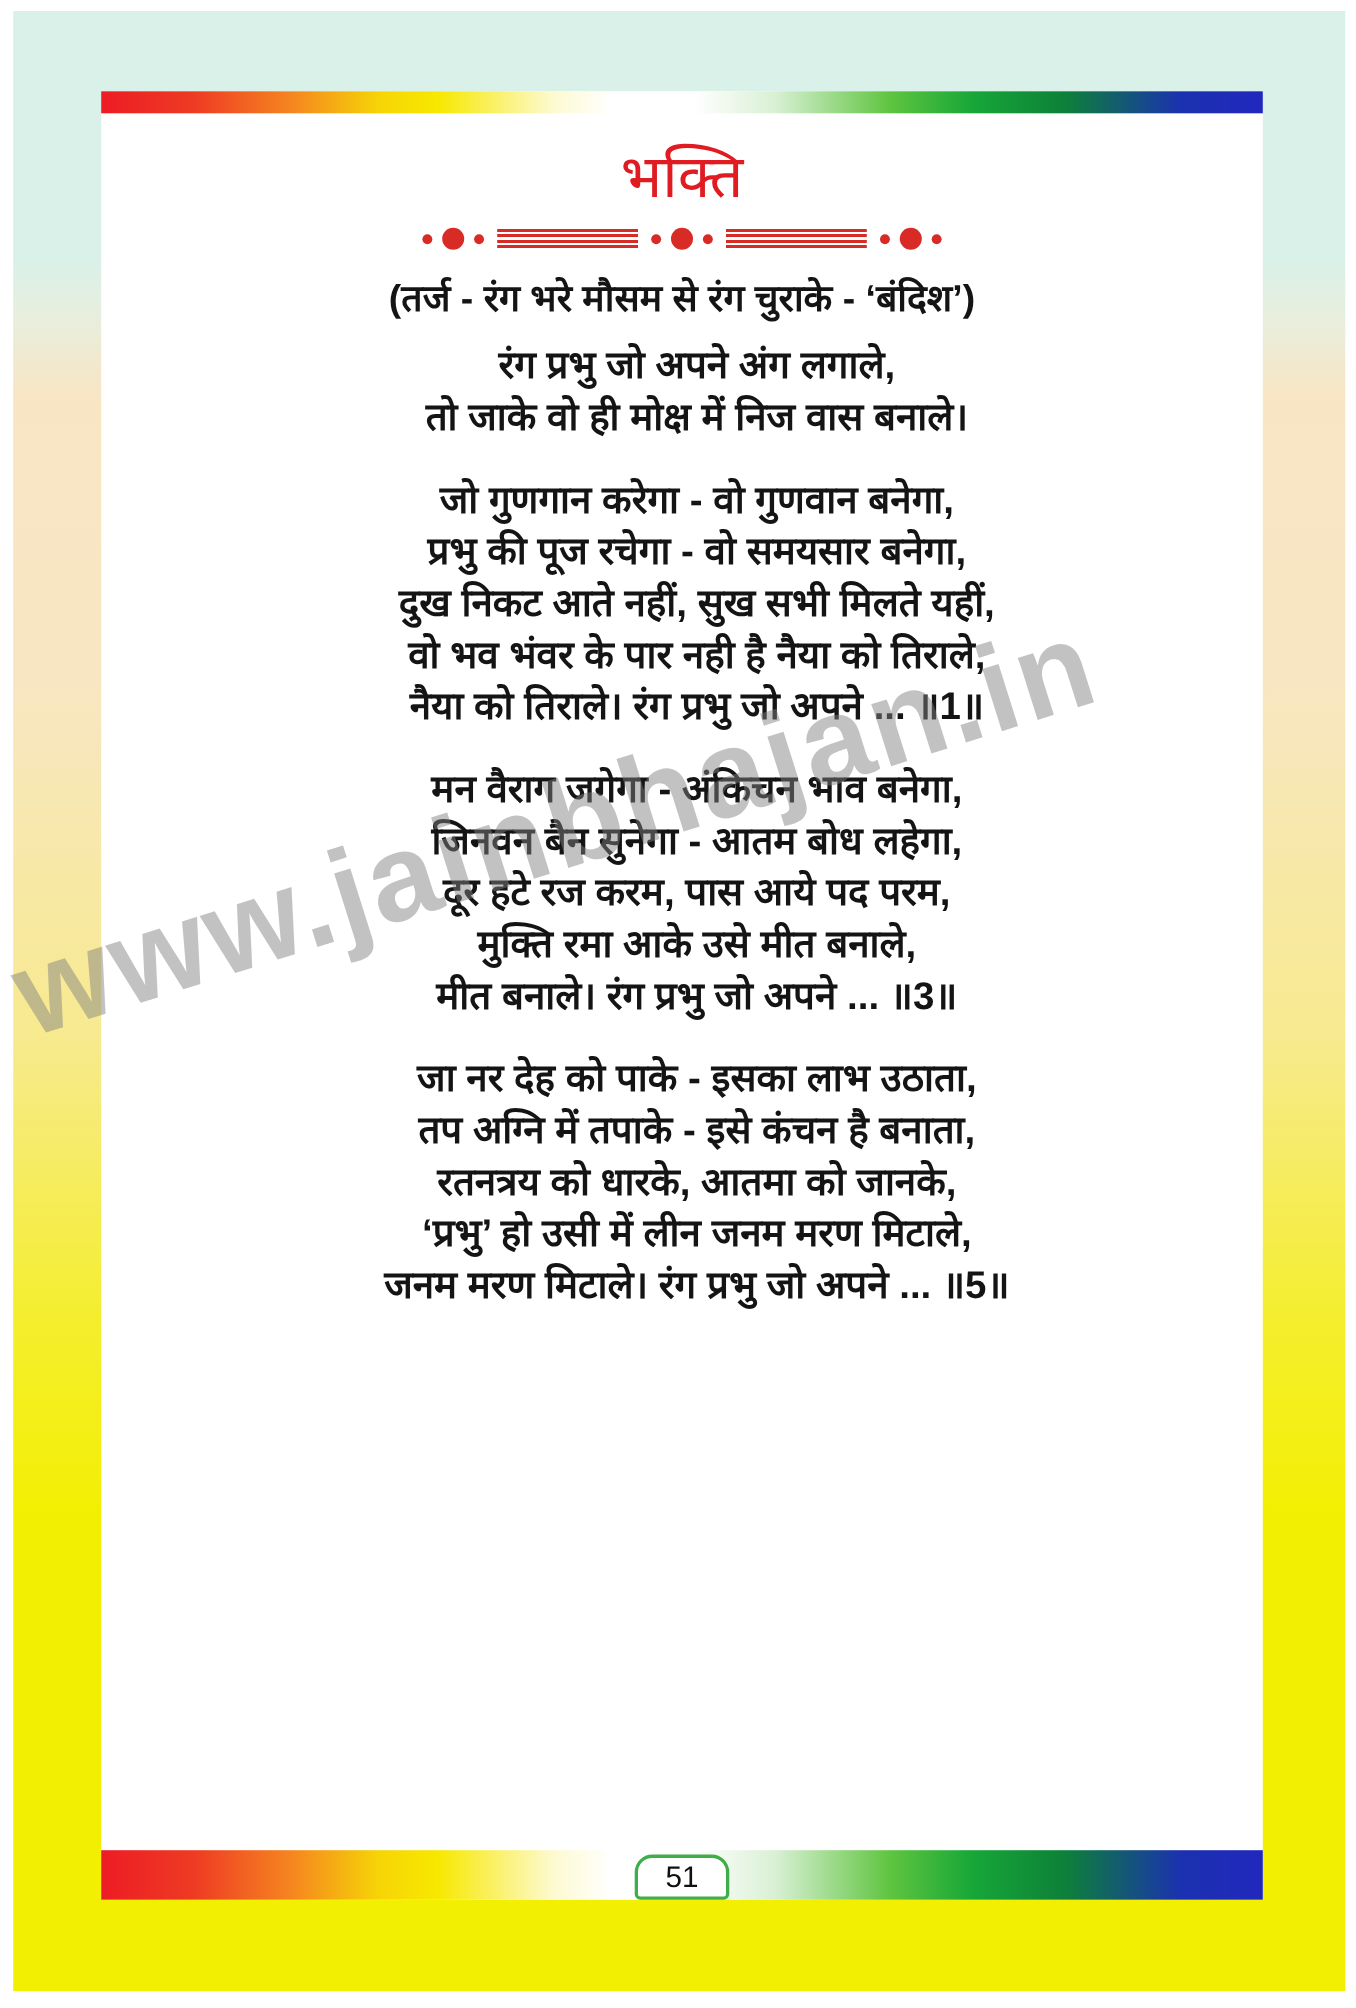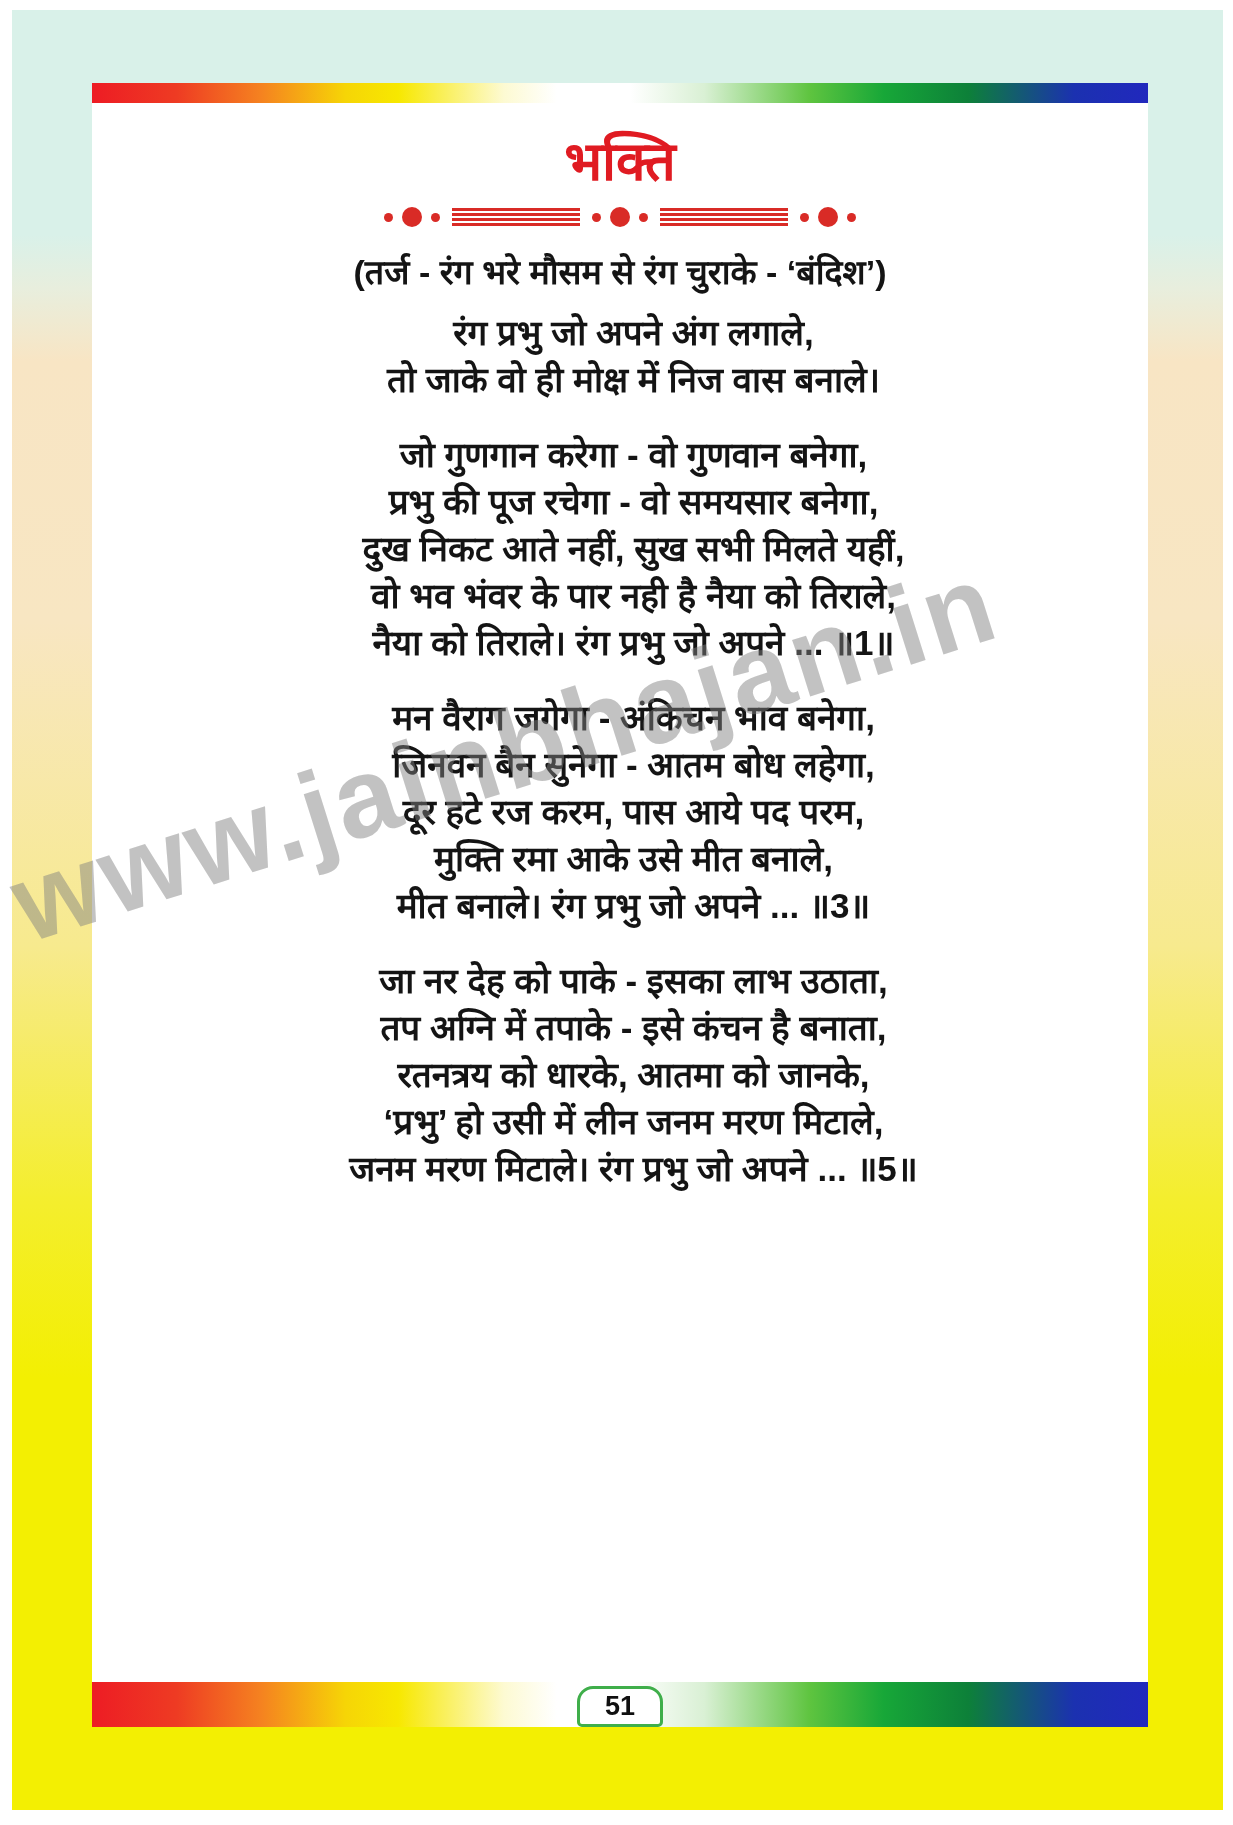--- a/index.html
+++ b/index.html
@@ -48,21 +48,21 @@
       #1b31b0 93%, #2128bd 100%);
   }
   .rainbow.top{top:0;height:20px;}
   .rainbow.bottom{bottom:0;height:45px;}
   .content{
     position:absolute;left:0;top:20px;right:0;bottom:45px;
     text-align:center;color:var(--text-black);
   }
   .title{
     margin:26px 0 0 0;
-    font-size:54px;line-height:64px;font-weight:bold;
+    font-size:54px;line-height:64px;font-weight:normal;
     color:var(--title-red);
   }
   .ornament{
     margin-top:14px;height:20px;
     display:flex;align-items:center;justify-content:center;gap:9px;
   }
   .dot-s{width:9px;height:9px;border-radius:50%;background:var(--ornament-red);}
   .dot-l{width:20px;height:20px;border-radius:50%;background:var(--ornament-red);}
   .orn-lines{
     width:128px;height:18px;margin:0 3px;
@@ -88,21 +88,21 @@
     transform:rotate(-17.5deg);transform-origin:0 50%;
     white-space:nowrap;pointer-events:none;
   }
   
   .page-badge{
     position:absolute;left:50%;bottom:0;transform:translateX(-50%);
     width:86px;height:41px;z-index:5;box-sizing:border-box;
     background:#ffffff;border:3px solid var(--badge-green);
     border-radius:16px 16px 5px 5px;
     display:flex;align-items:center;justify-content:center;
-    font-size:27px;font-weight:bold;color:#101010;
+    font-size:27px;font-weight:normal;color:#101010;
   }
 </style>
 </head>
 <body>
 
 <div class="canvas">
 
   <div class="frame">
     <div class="sheet">
 

